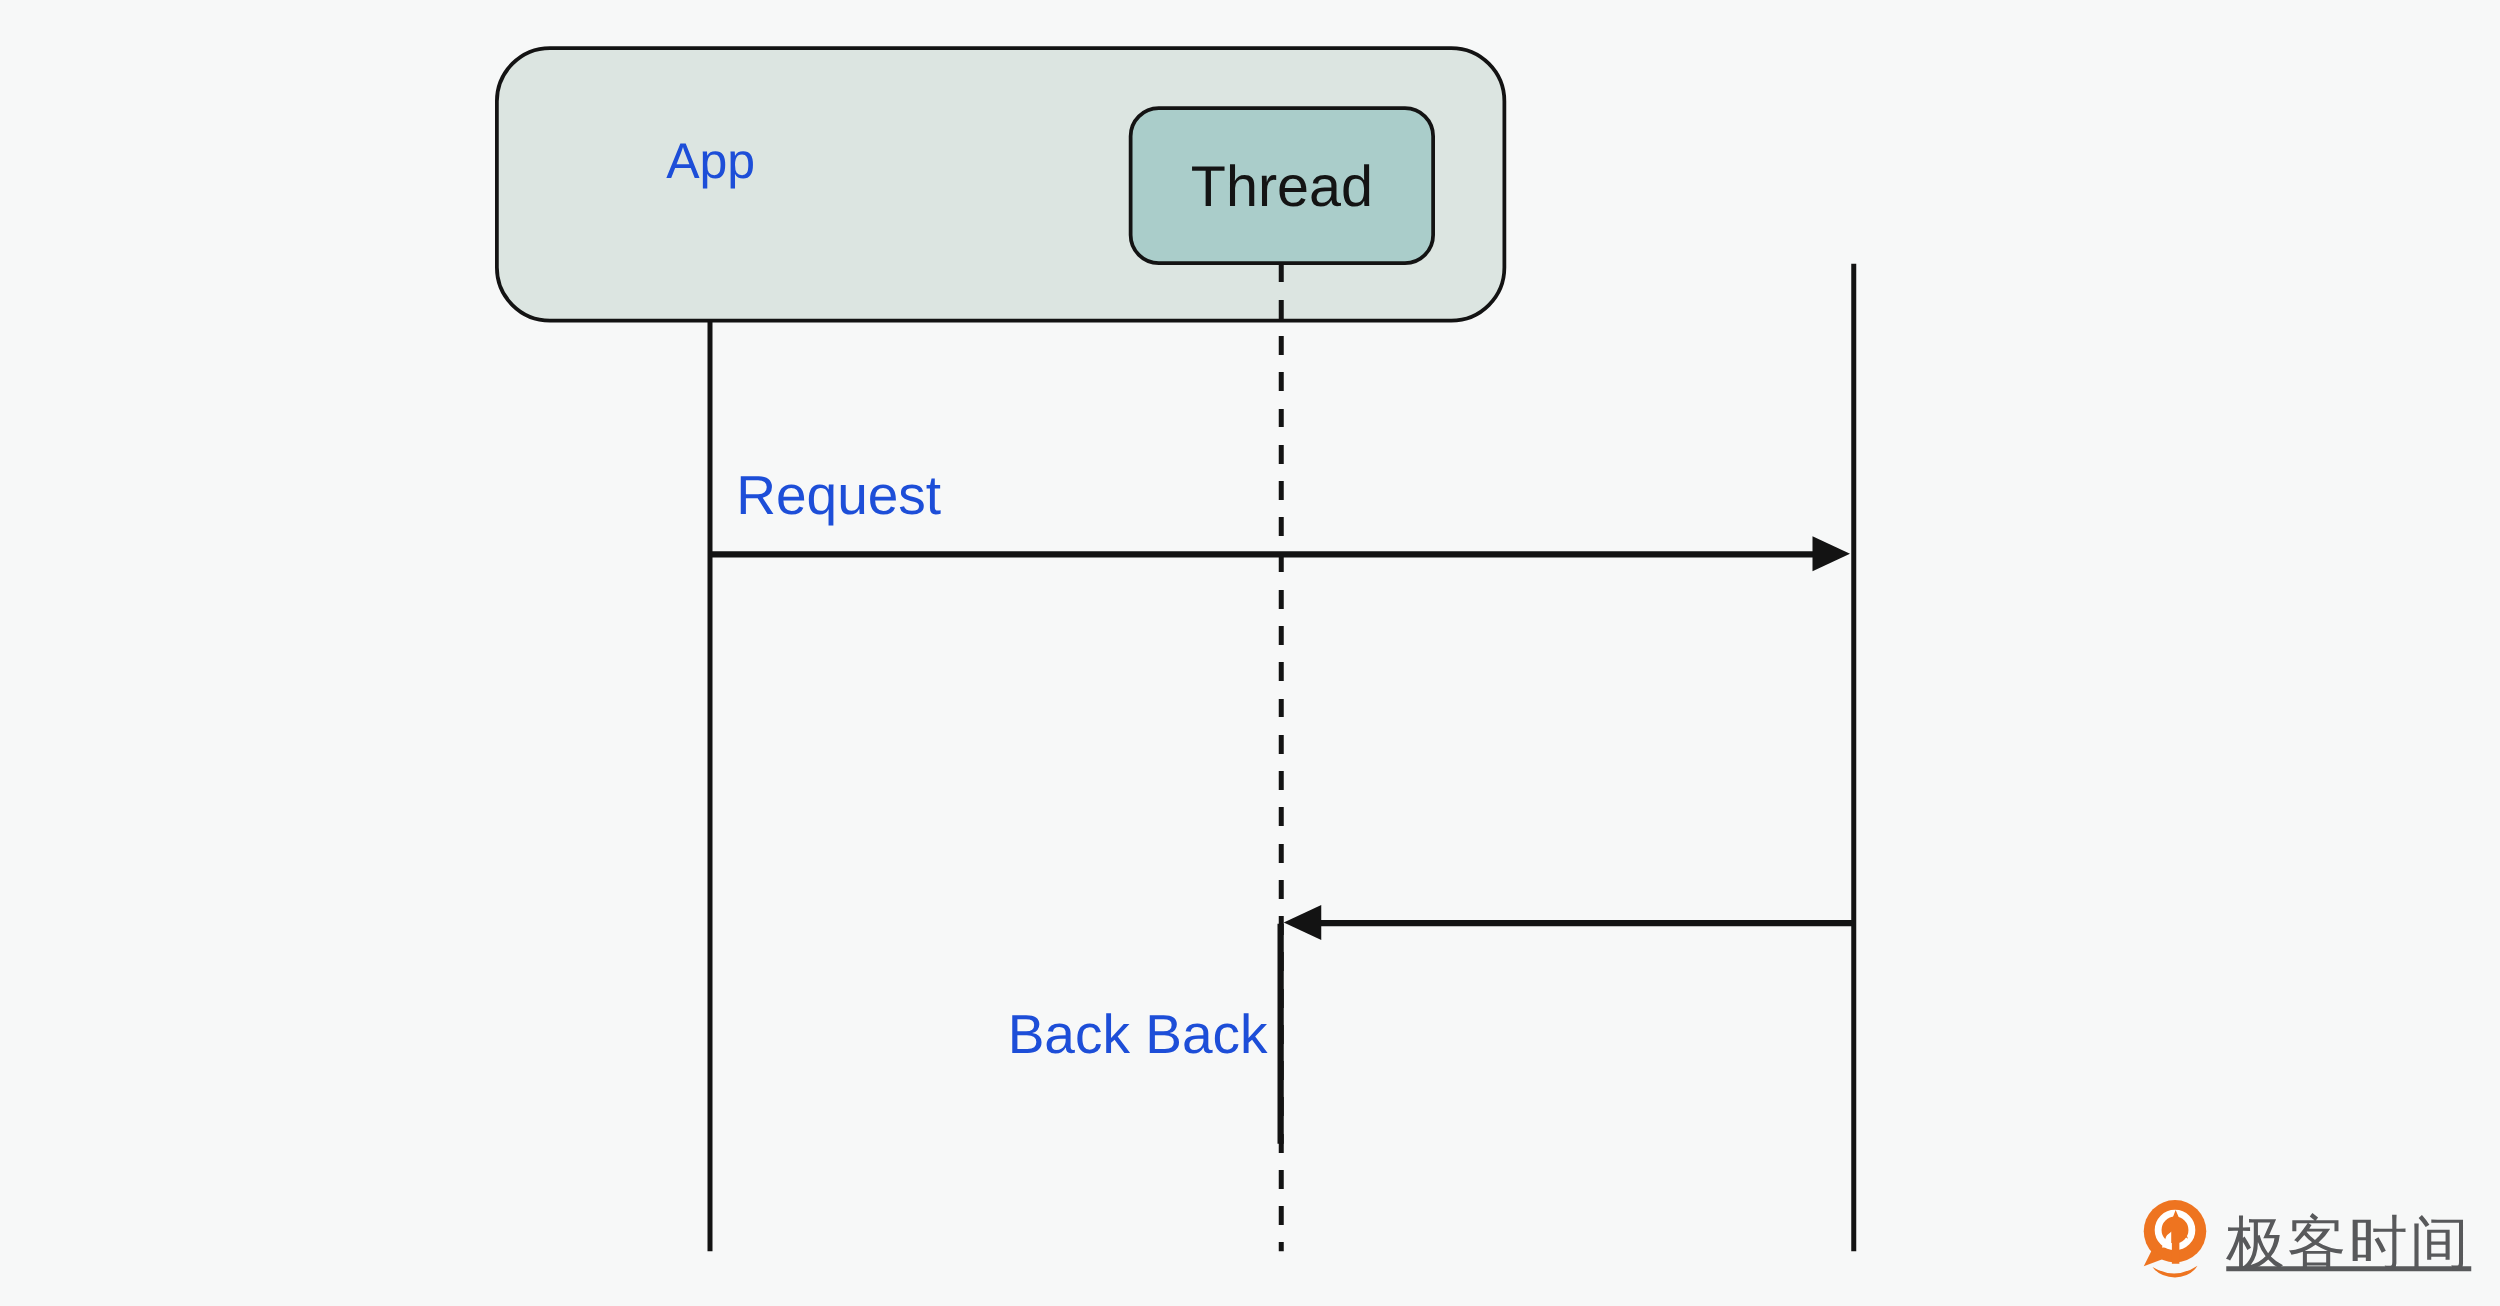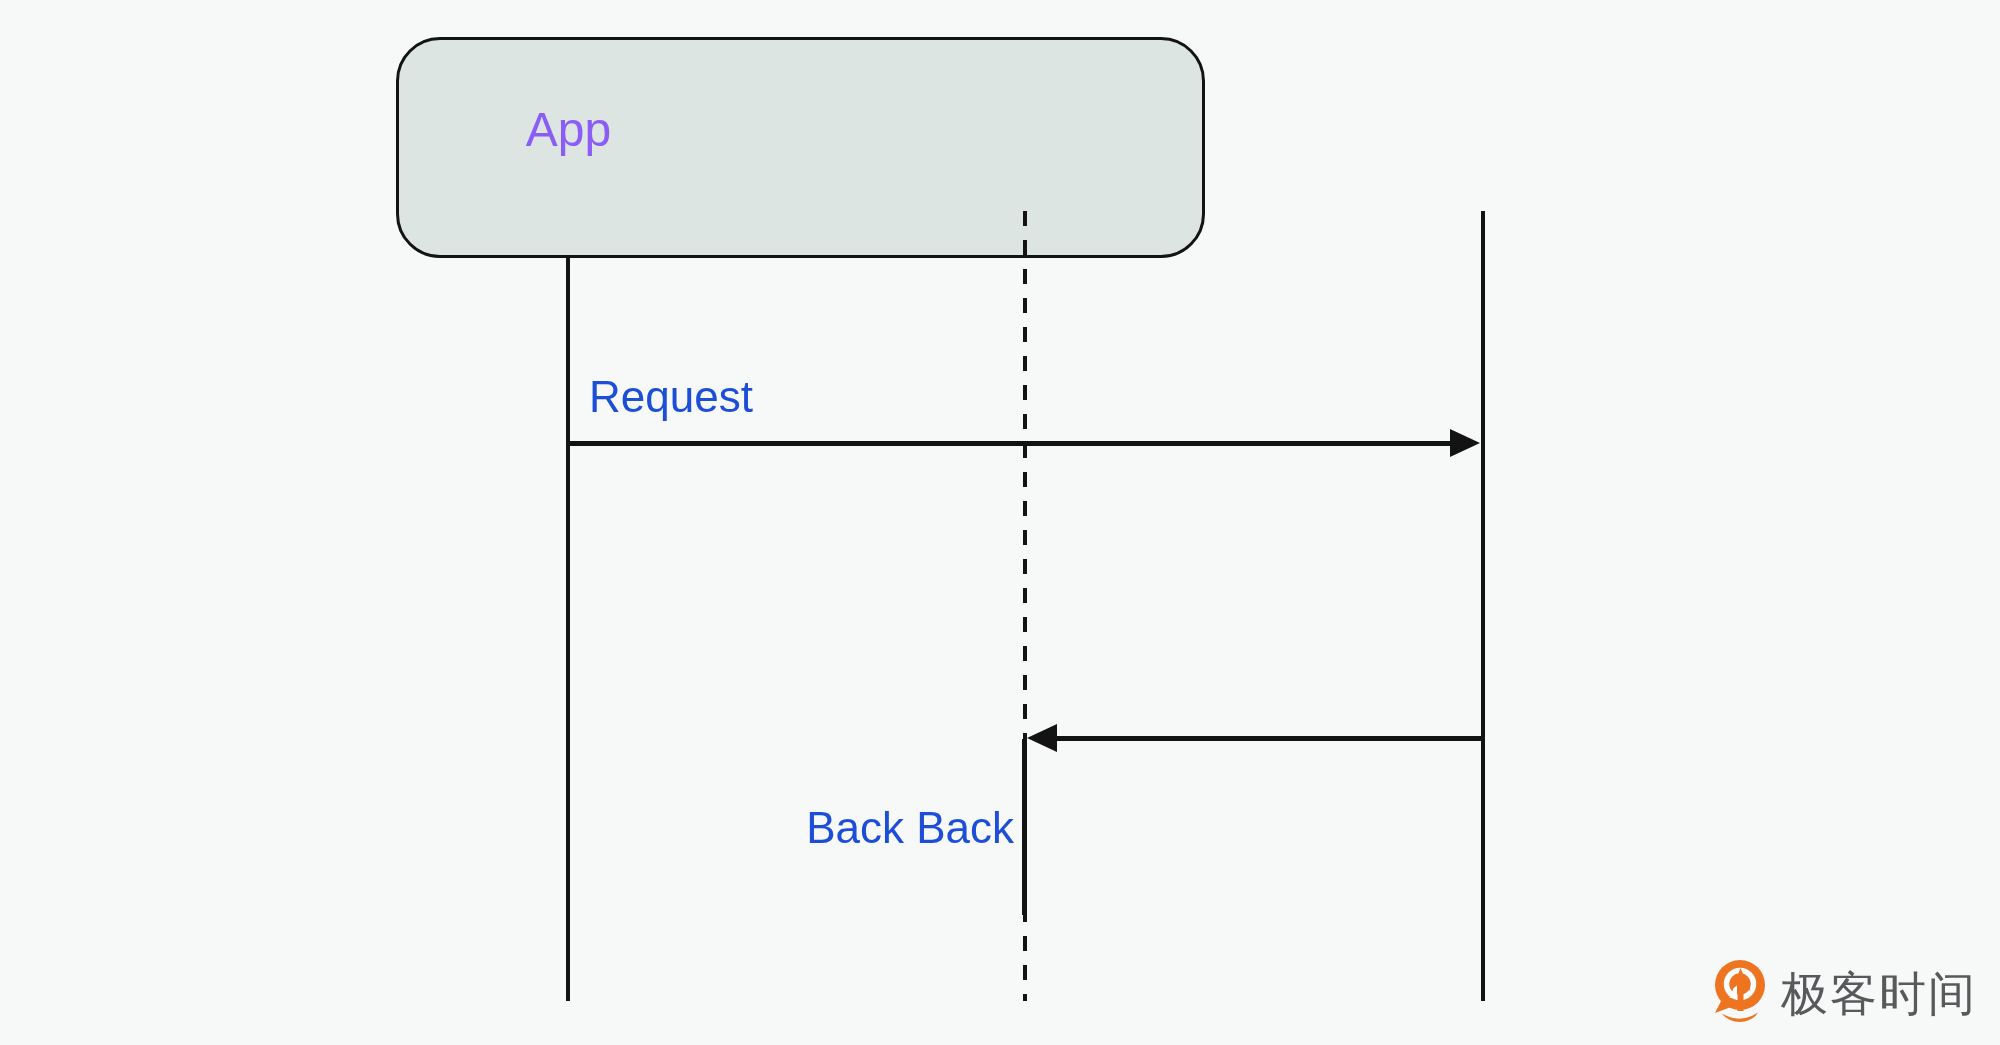--- a/index.html
+++ b/index.html
@@ -17,21 +17,21 @@
     border:3px solid #131313;
     display:flex;align-items:center;justify-content:center;
     color:#141414;
   }
   .app-box{left:396px;top:37px;width:809px;height:221px;background:#dce5e1;border-radius:44px;}
   .thread-box{left:903px;top:85px;width:245px;height:127px;background:#aacdca;border-radius:24px;font-size:46px;}
   .io-box{left:1360px;top:85px;width:245px;height:127px;background:#aacdca;border-radius:24px;font-size:46px;}
   .app-label{
     position:absolute;left:396px;top:37px;width:345px;height:185px;
     display:flex;align-items:center;justify-content:center;
-    font-size:48px;color:#8b5cf6;
+    font-size:40px;color:#1d4ed8;
   }
   
   .lifeline{position:absolute;width:4px;background:#131313;}
   .app-lifeline{left:566px;top:257px;height:744px;}
   .io-lifeline{left:1481px;top:211px;height:790px;}
   .thread-lifeline{
     position:absolute;left:1023px;top:211px;width:4px;height:790px;
     background:repeating-linear-gradient(to bottom,#131313 0 15px,transparent 15px 29px);
   }
   .thread-activation{position:absolute;left:1022px;top:739px;width:5px;height:176px;background:#131313;}
@@ -54,30 +54,34 @@
   .request-label{left:589px;top:372px;}
   .callback-label{right:986px;top:803px;}
   
   .logo{
     position:absolute;left:1712px;top:958px;
     display:flex;align-items:center;gap:13px;
   }
   .logo-text{
     font-size:47px;color:#58595b;letter-spacing:2px;font-weight:500;
     line-height:1;
+    text-decoration:underline;
   }
 </style>
 </head>
 <body>
 
 <div class="canvas">
 
   <div class="box app-box"></div>
   <div class="app-label">App</div>
 
+  <div class="box thread-box">
+    <span>Thread</span>
+  </div>
 
 
   <div class="lifeline app-lifeline"></div>
   <div class="thread-lifeline"></div>
   <div class="thread-activation"></div>
   <div class="lifeline io-lifeline"></div>
 
   <div class="msg-line request-line"></div>
   <div class="head request-head"></div>
   <div class="msg-label request-label">Request</div>

